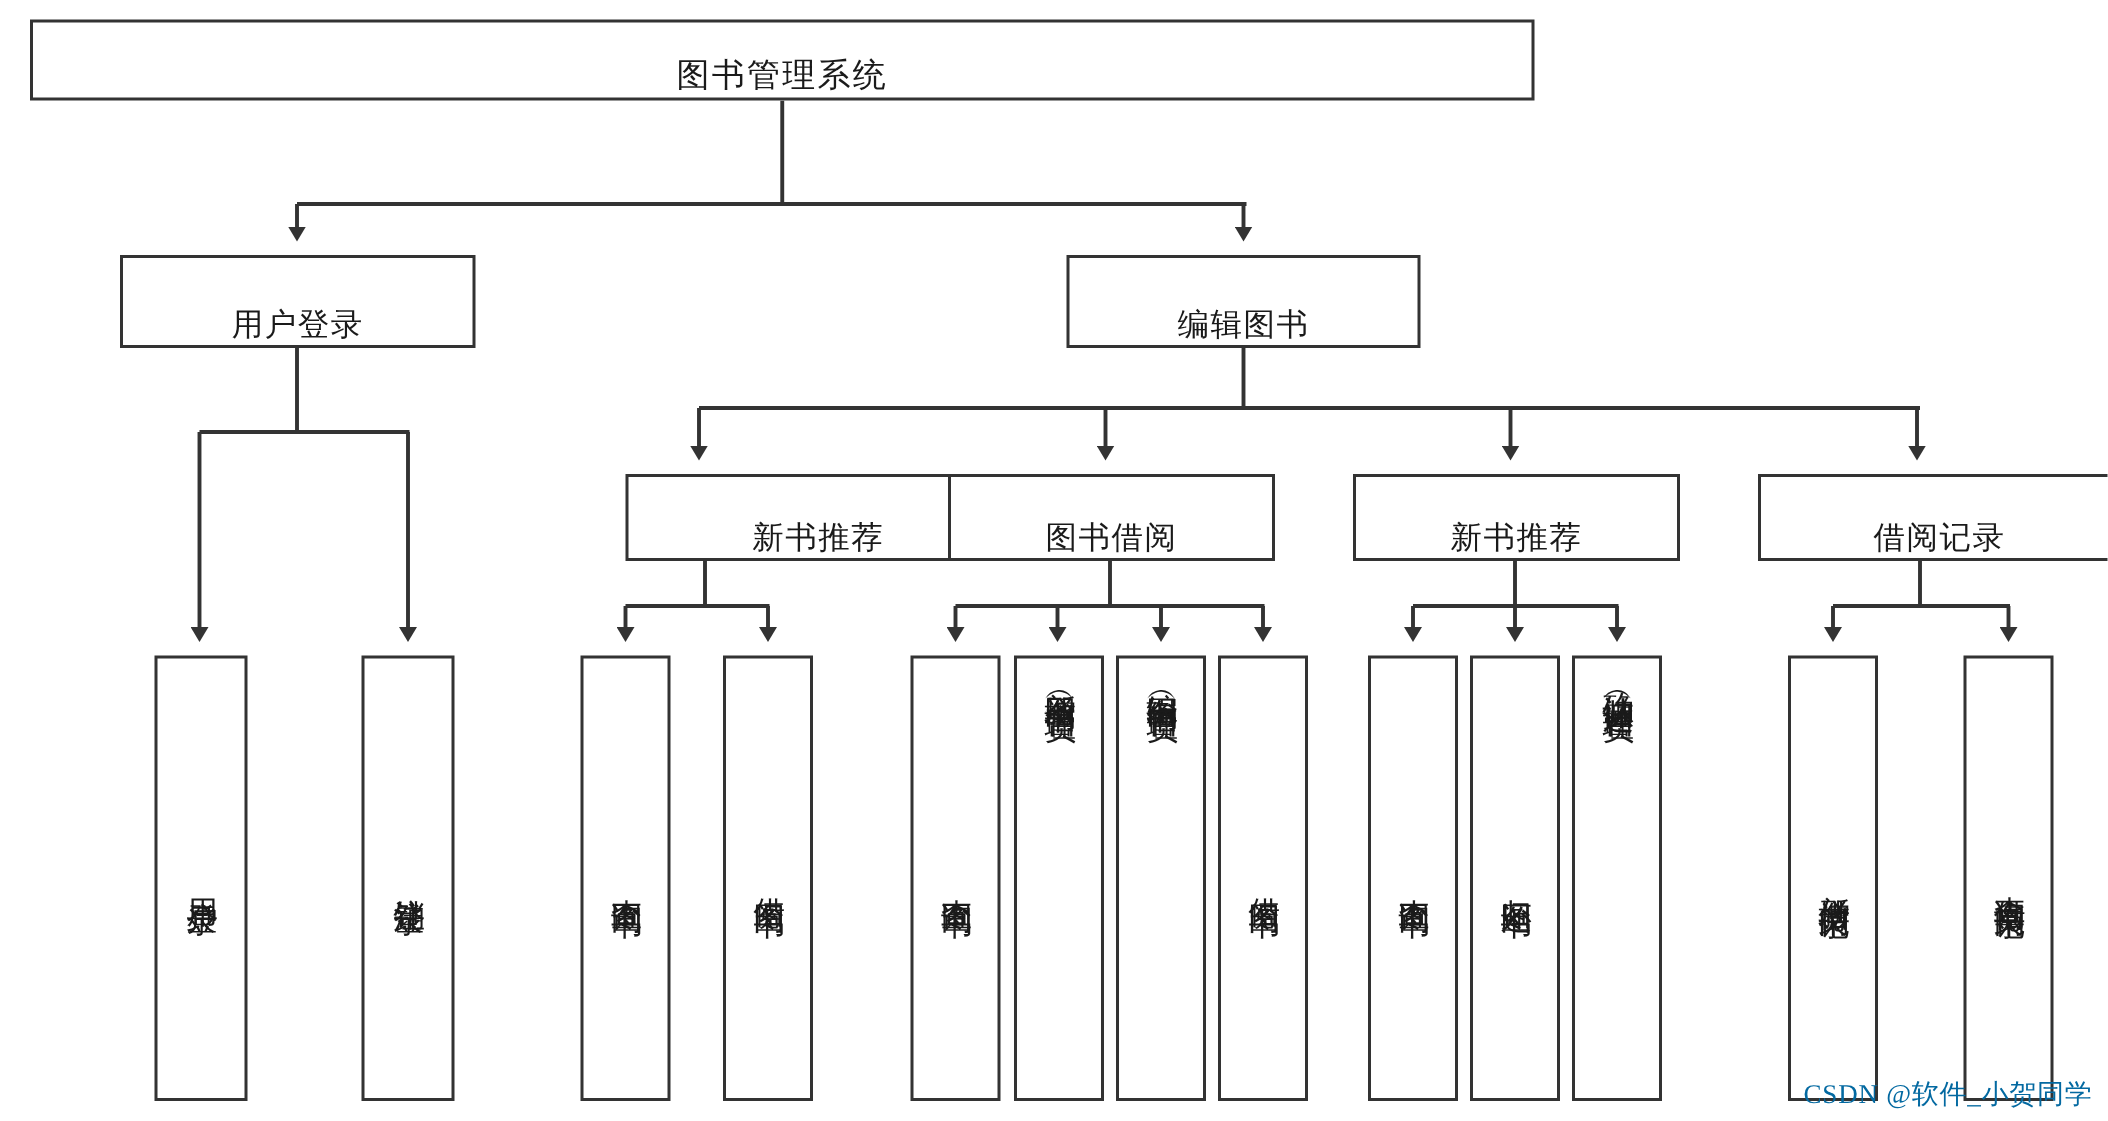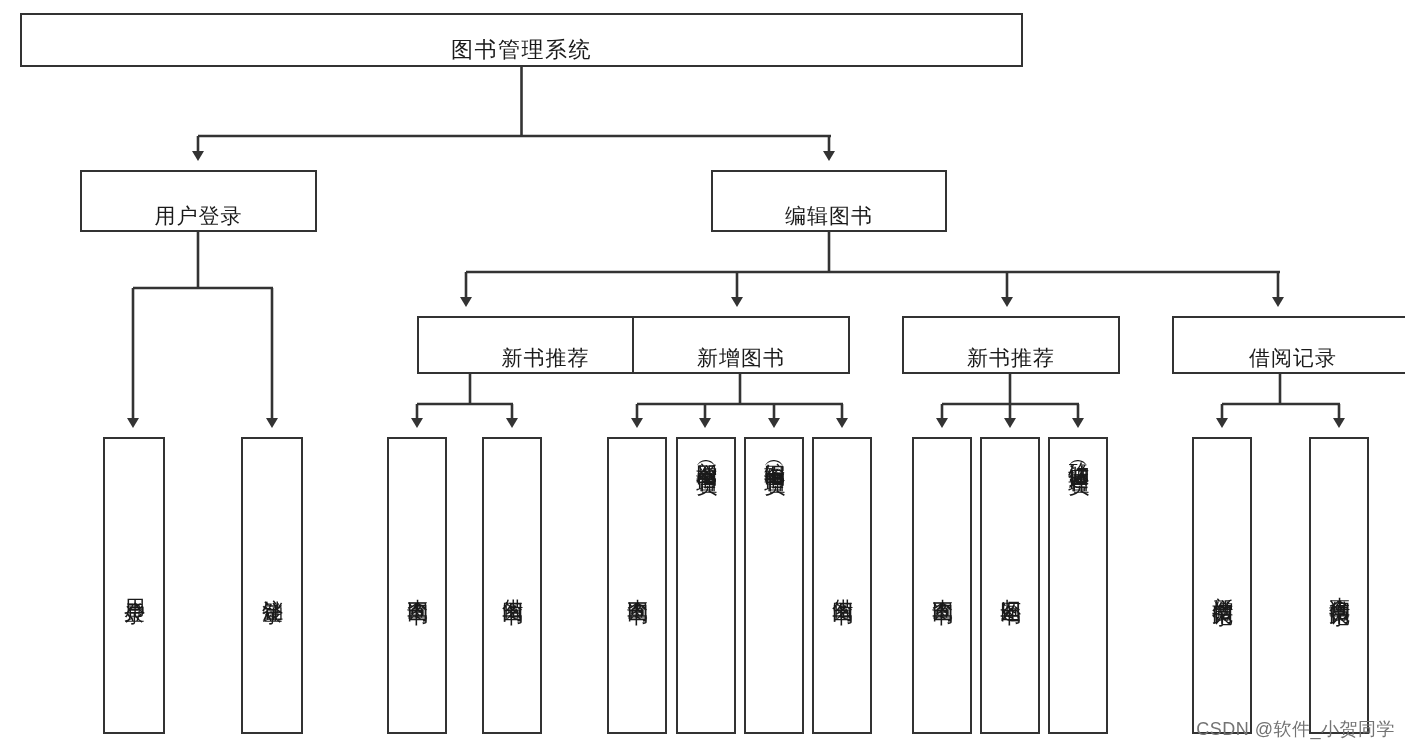--- a/index.html
+++ b/index.html
@@ -41,24 +41,24 @@
     white-space:nowrap;
     display:block;
   }
   .node.v.top .vt{ align-self:flex-start; }
 
   .watermark{
     position:absolute;
     right:10px;
     bottom:6px;
     font-size:18px;
-    color:#737373;
+    color:#0369a1;
     letter-spacing:0.5px;
     white-space:nowrap;
-    font-family:Liberation Sans, sans-serif;
+    font-family:Liberation Serif, serif;
   }
 </style>
 </head>
 <body>
 
 <div id="diagram">
 
   <svg class="layer" viewBox="0 0 1405 747">
     <defs>
       <marker id="arrow" markerWidth="10" markerHeight="12" refX="1" refY="6" orient="auto" markerUnits="userSpaceOnUse">
@@ -119,21 +119,21 @@
 
   <div class="node h" style="left:711px;top:170px;width:236px;height:62px;">
     <span>编辑图书</span>
   </div>
 
   <div class="node h" style="left:373px;top:316px;width:257px;height:58px;margin-left:44px;">
     <span>新书推荐</span>
   </div>
 
   <div class="node h" style="left:632px;top:316px;width:218px;height:58px;">
-    <span>新增图书</span>
+    <span>图书借阅</span>
   </div>
 
   <div class="node h" style="left:902px;top:316px;width:218px;height:58px;">
     <span>新书推荐</span>
   </div>
 
   <div class="node h" style="left:1172px;top:316px;width:242px;height:58px;">
     <span>借阅记录</span>
   </div>
 

